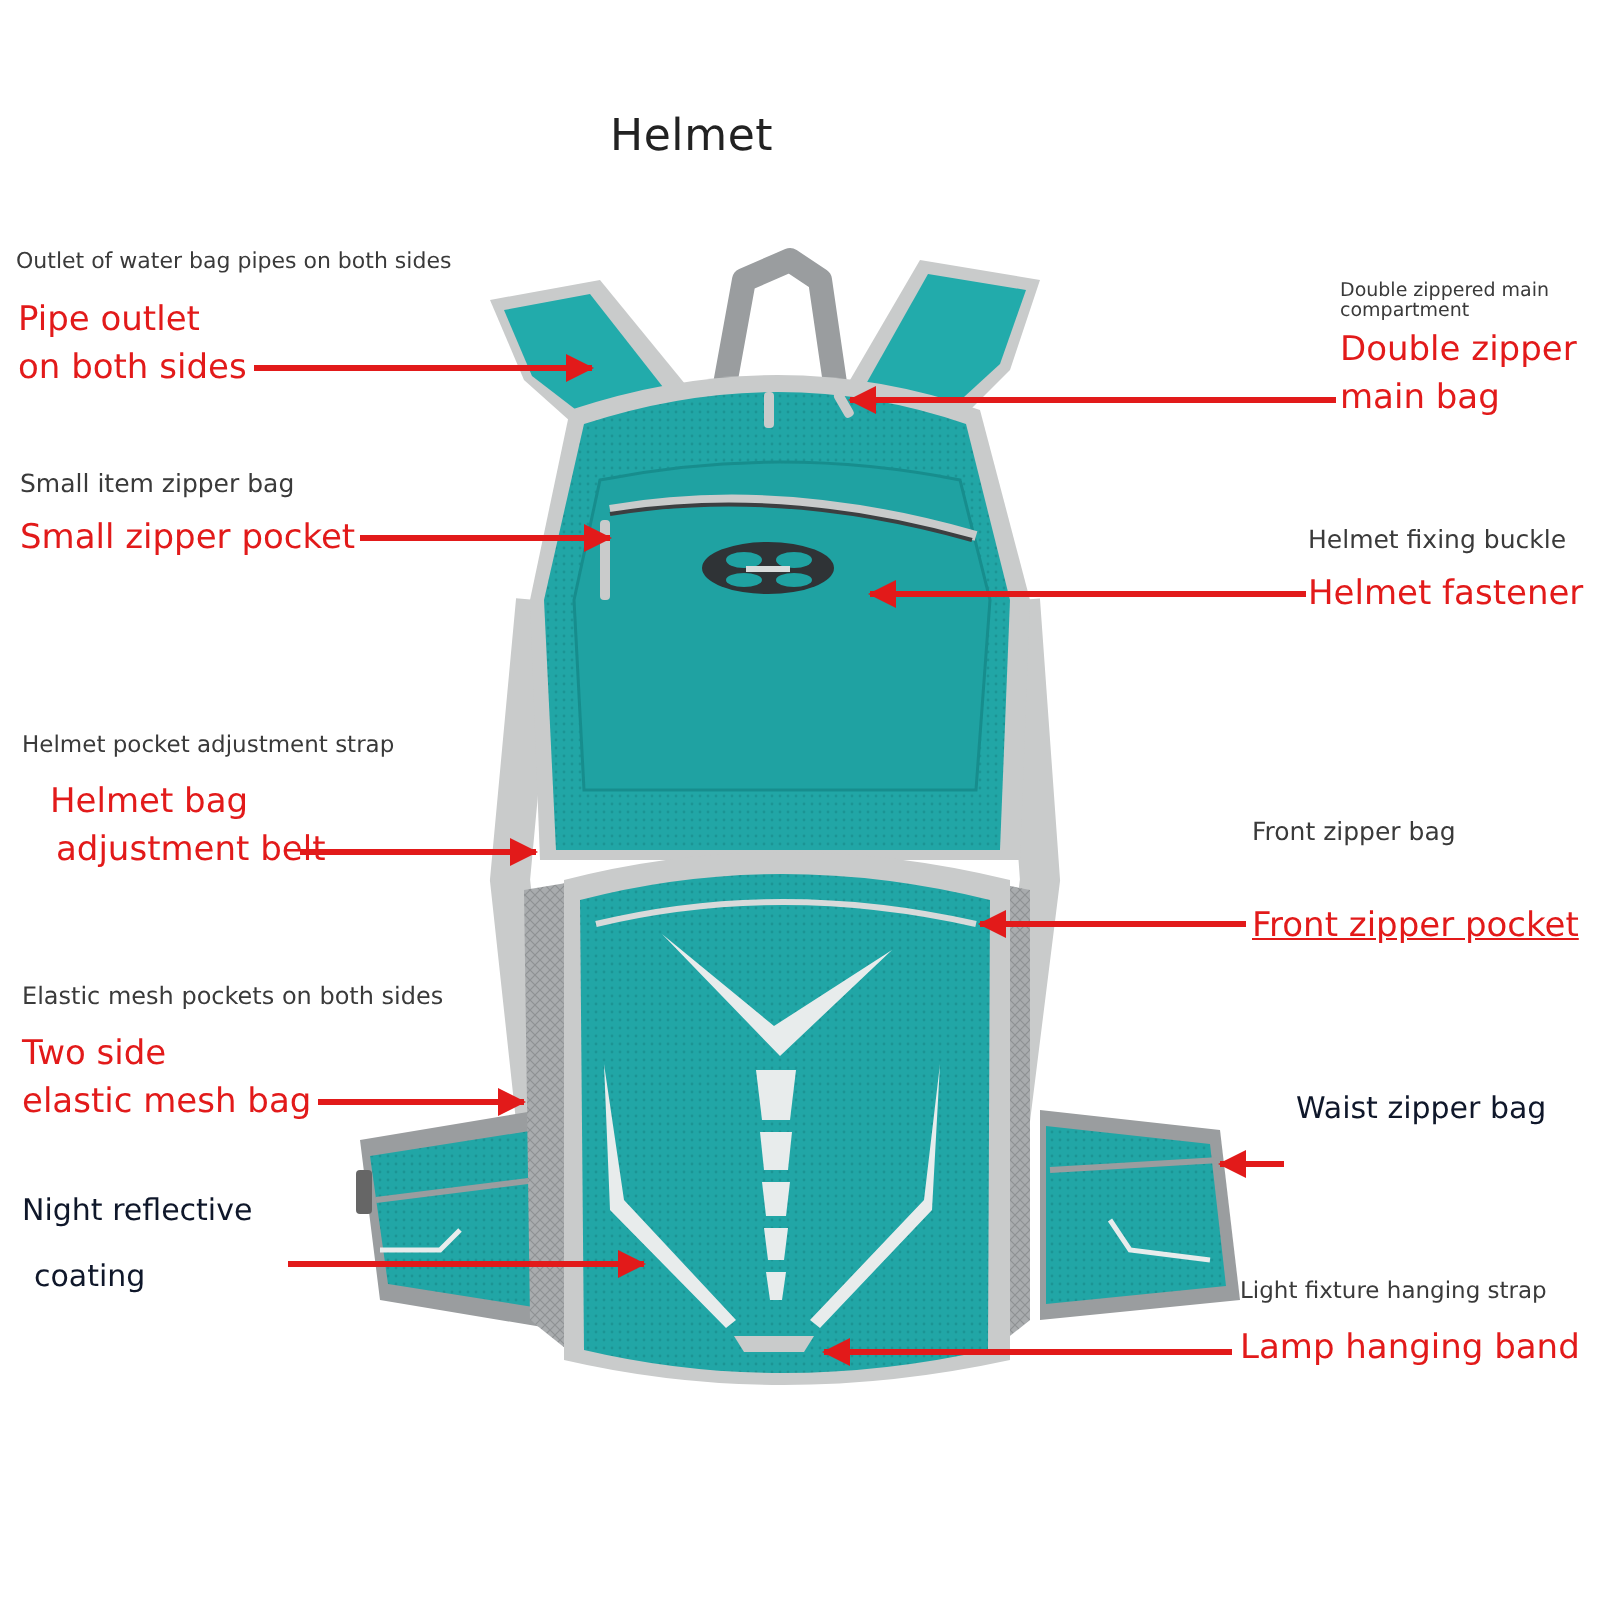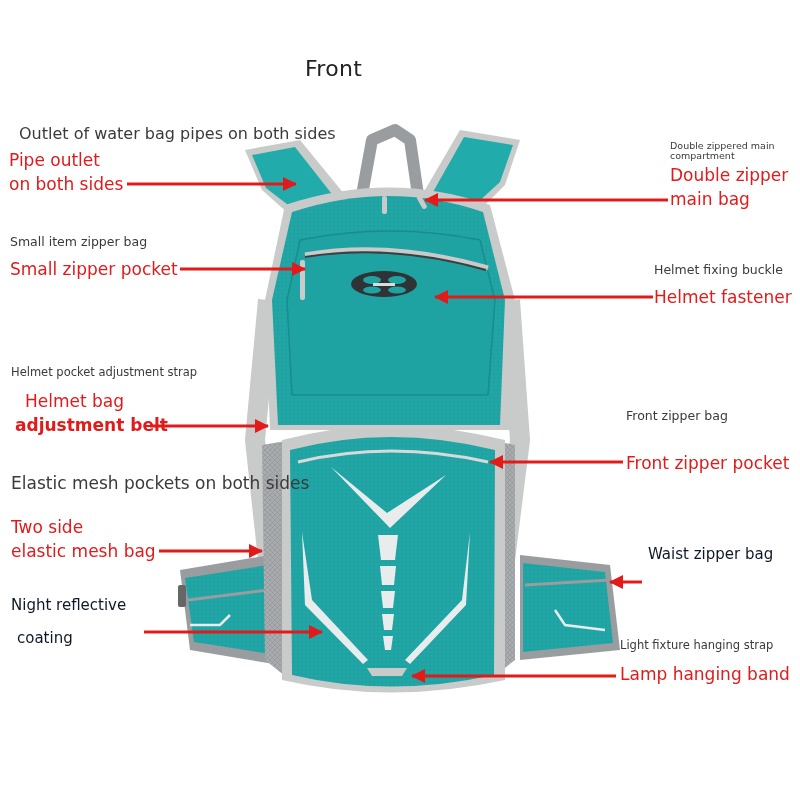--- a/index.html
+++ b/index.html
@@ -103,46 +103,46 @@
     <line x1="159" y1="551" x2="262" y2="551" marker-end="url(#ahb)"></line>
     <line x1="144" y1="632" x2="322" y2="632" marker-end="url(#ahb)"></line>
     <line x1="668" y1="200" x2="425" y2="200" marker-end="url(#ahb)"></line>
     <line x1="653" y1="297" x2="435" y2="297" marker-end="url(#ahb)"></line>
     <line x1="623" y1="462" x2="490" y2="462" marker-end="url(#ahb)"></line>
     <line x1="642" y1="582" x2="610" y2="582" marker-end="url(#ahb)"></line>
     <line x1="616" y1="676" x2="412" y2="676" marker-end="url(#ahb)"></line>
   </g>
 </svg>
 
-<div class="title">Front</div>
+<div class="title">Helmet</div>
 
-<div class="sub" style="left:8px;top:124px;font-size:16px;margin-left:11px;">Outlet of water bag pipes on both sides</div>
+<div class="sub" style="left:8px;top:124px;font-size:11px;">Outlet of water bag pipes on both sides</div>
 <div class="lab" style="left:9px;top:148px;">Pipe outlet</div>
 <div class="lab" style="left:9px;top:172px;">on both sides</div>
 
 <div class="sub" style="left:10px;top:234px;">Small item zipper bag</div>
 <div class="lab" style="left:10px;top:257px;">Small zipper pocket</div>
 
 <div class="sub" style="left:11px;top:365px;font-size:11.5px;">Helmet pocket adjustment strap</div>
 <div class="lab" style="left:11px;top:389px;margin-left:14px;">Helmet bag</div>
-<div class="lab" style="left:15px;top:413px;font-weight:bold;">adjustment belt</div>
+<div class="lab" style="left:28px;top:413px;">adjustment belt</div>
 
-<div class="sub" style="left:11px;top:473px;font-size:17px;">Elastic mesh pockets on both sides</div>
+<div class="sub" style="left:11px;top:491px;font-size:12px;">Elastic mesh pockets on both sides</div>
 <div class="lab" style="left:11px;top:515px;">Two side</div>
 <div class="lab" style="left:11px;top:539px;">elastic mesh bag</div>
 
 <div class="sub dark2" style="left:11px;top:596px;">Night reflective</div>
 <div class="sub dark2" style="left:17px;top:629px;">coating</div>
 
 <div class="sub small" style="left:670px;top:141px;">Double zippered main compartment</div>
 <div class="lab" style="left:670px;top:163px;">Double zipper</div>
 <div class="lab" style="left:670px;top:187px;">main bag</div>
 
 <div class="sub" style="left:654px;top:262px;">Helmet fixing buckle</div>
 <div class="lab" style="left:654px;top:285px;">Helmet fastener</div>
 
 <div class="sub" style="left:626px;top:408px;">Front zipper bag</div>
-<div class="lab" style="left:626px;top:451px;">Front zipper pocket</div>
+<div class="lab" style="left:626px;top:451px;text-decoration:underline;">Front zipper pocket</div>
 
 <div class="sub dark2" style="left:648px;top:545px;">Waist zipper bag</div>
 
 <div class="sub" style="left:620px;top:638px;font-size:11.5px;">Light fixture hanging strap</div>
 <div class="lab" style="left:620px;top:662px;">Lamp hanging band</div>
 
 </body></html>

